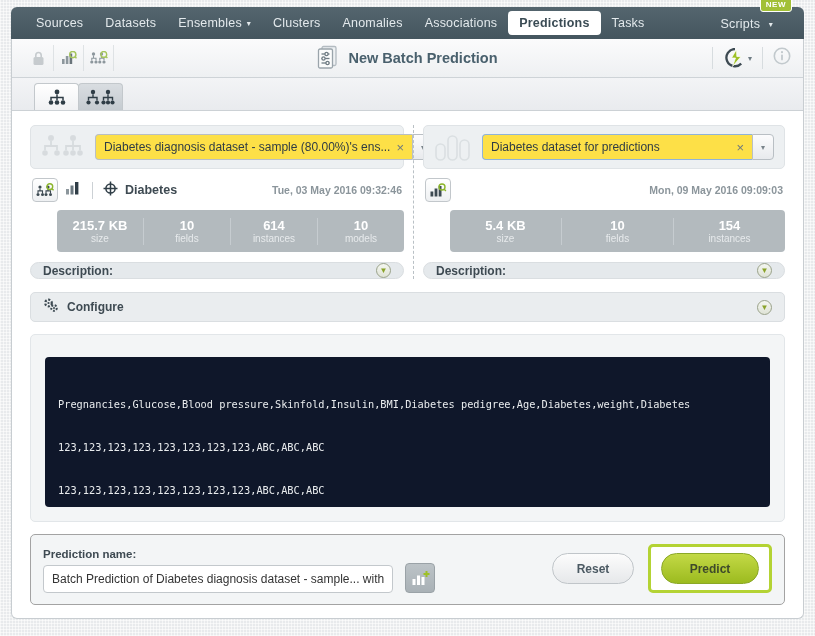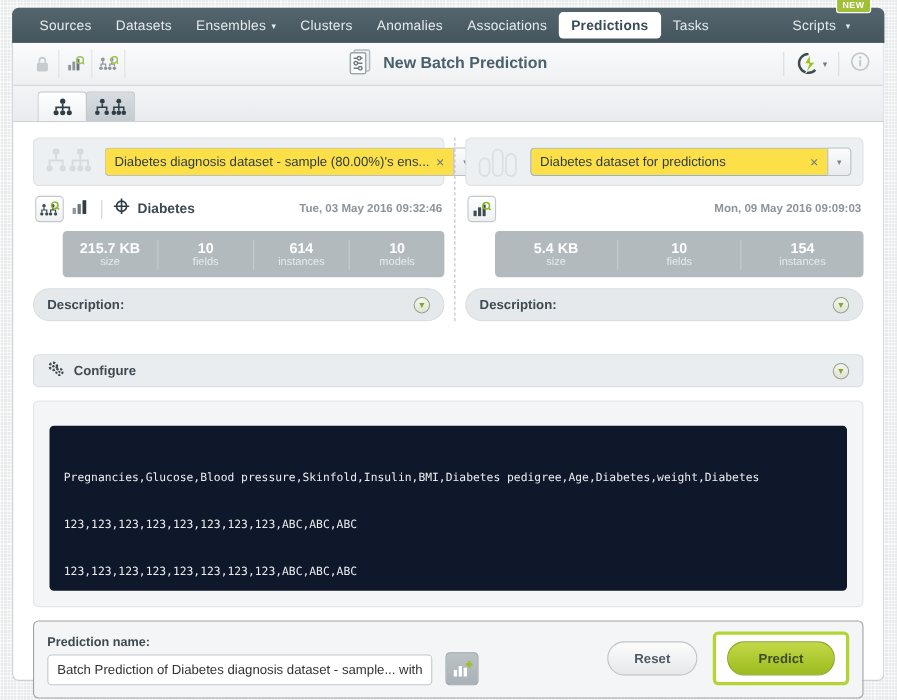--- a/index.html
+++ b/index.html
@@ -122,32 +122,32 @@
   .stat{
     flex:1; text-align:center; color:#fff;
     border-right:1px solid #c6ccd0;
   }
   .stat:last-child{ border-right:none; }
   .stat .v{ font-size:13px; font-weight:bold; line-height:15px; }
   .stat .k{ font-size:10px; color:#e7eaec; line-height:12px; }
 
   .descbar{
     margin-top:10px; background:#e5e9ec; border:1px solid #dadee1; border-radius:15px;
-    height:30px; display:flex; align-items:center; padding:0 12px;
+    height:17px; display:flex; align-items:center; padding:0 12px;
     font-size:12px; font-weight:bold; color:#3e4a52;
   }
   .chev{
     margin-left:auto; width:15px; height:15px; border-radius:50%;
     background:linear-gradient(#f4f6f0,#dfe3d6); border:1px solid #9aa28a;
     display:flex; align-items:center; justify-content:center;
     font-size:8px; color:#8aa32a;
   }
 
   .configbar{
-    margin-top:30px; background:#eaedef; border:1px solid #dadee1; border-radius:5px;
+    margin-top:13px; background:#eaedef; border:1px solid #dadee1; border-radius:5px;
     height:30px; display:flex; align-items:center; padding:0 12px; gap:7px;
     font-size:12px; font-weight:bold; color:#3e4a52;
   }
 
   .previewbox{
     margin-top:12px; background:#f3f5f6; border:1px solid #e2e6e9; border-radius:5px;
     padding:13px 14px 14px 14px;
   }
   .pv-title{ font-size:11.5px; font-weight:bold; color:#3e4a52; }
   .pv-sub{ font-size:10.5px; font-weight:normal; color:#9aa3a9; }

